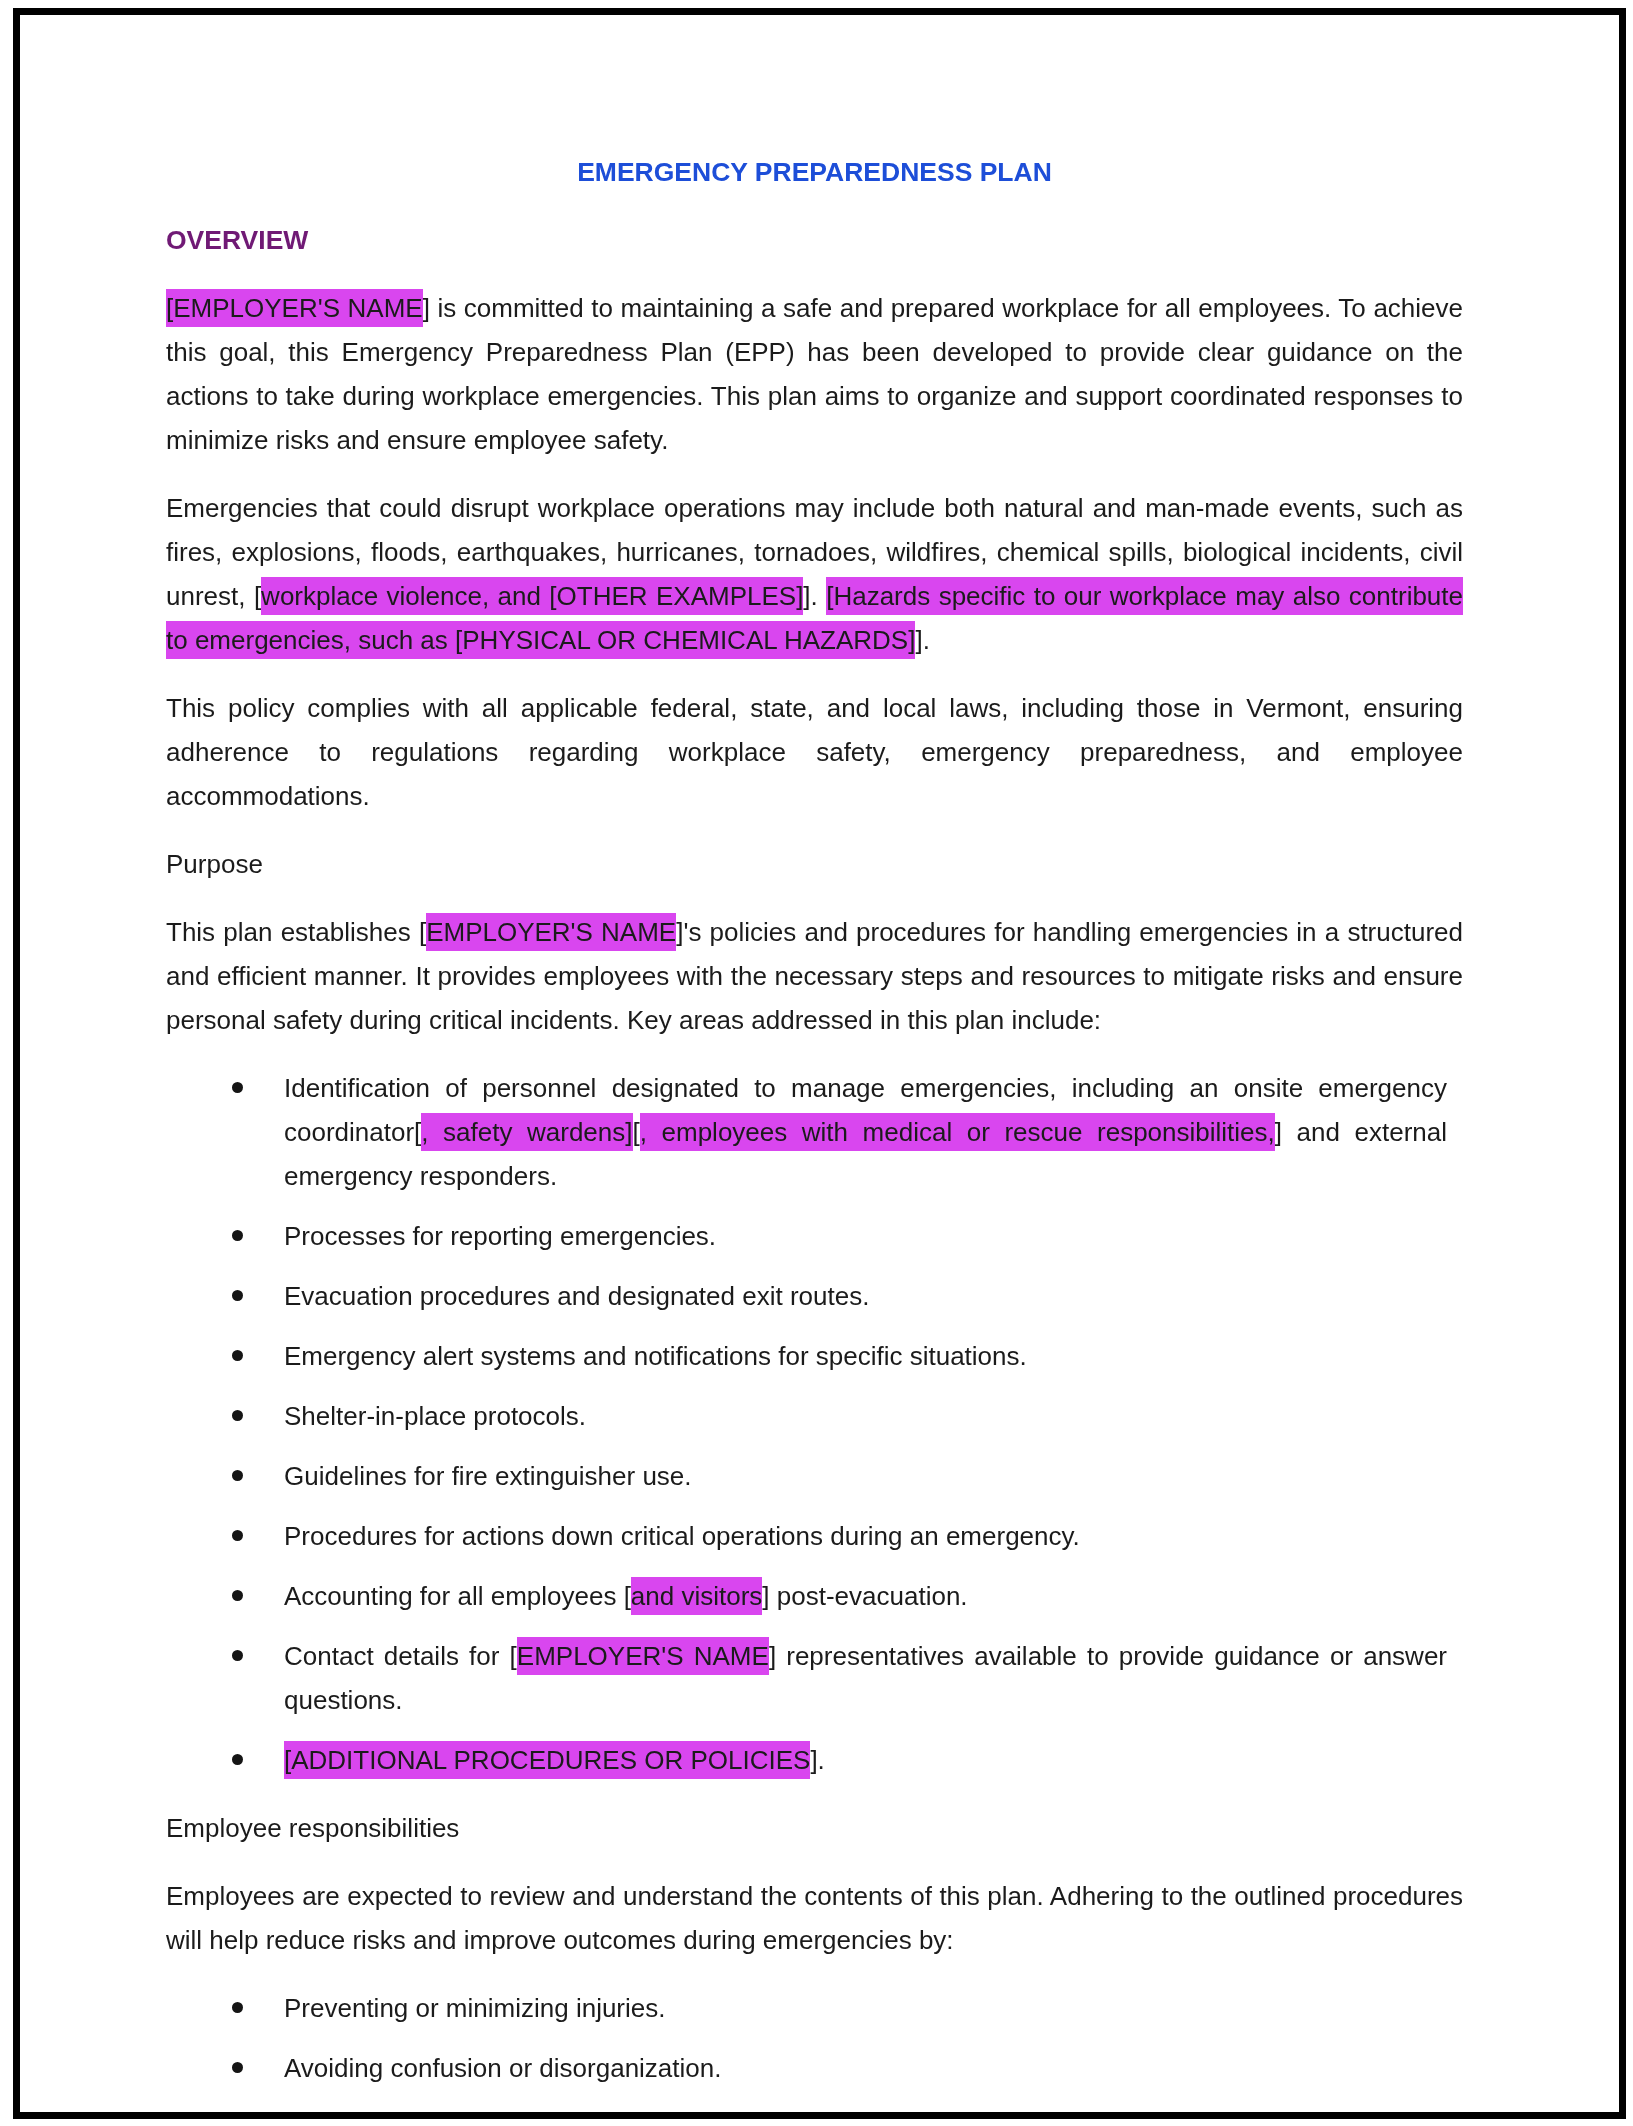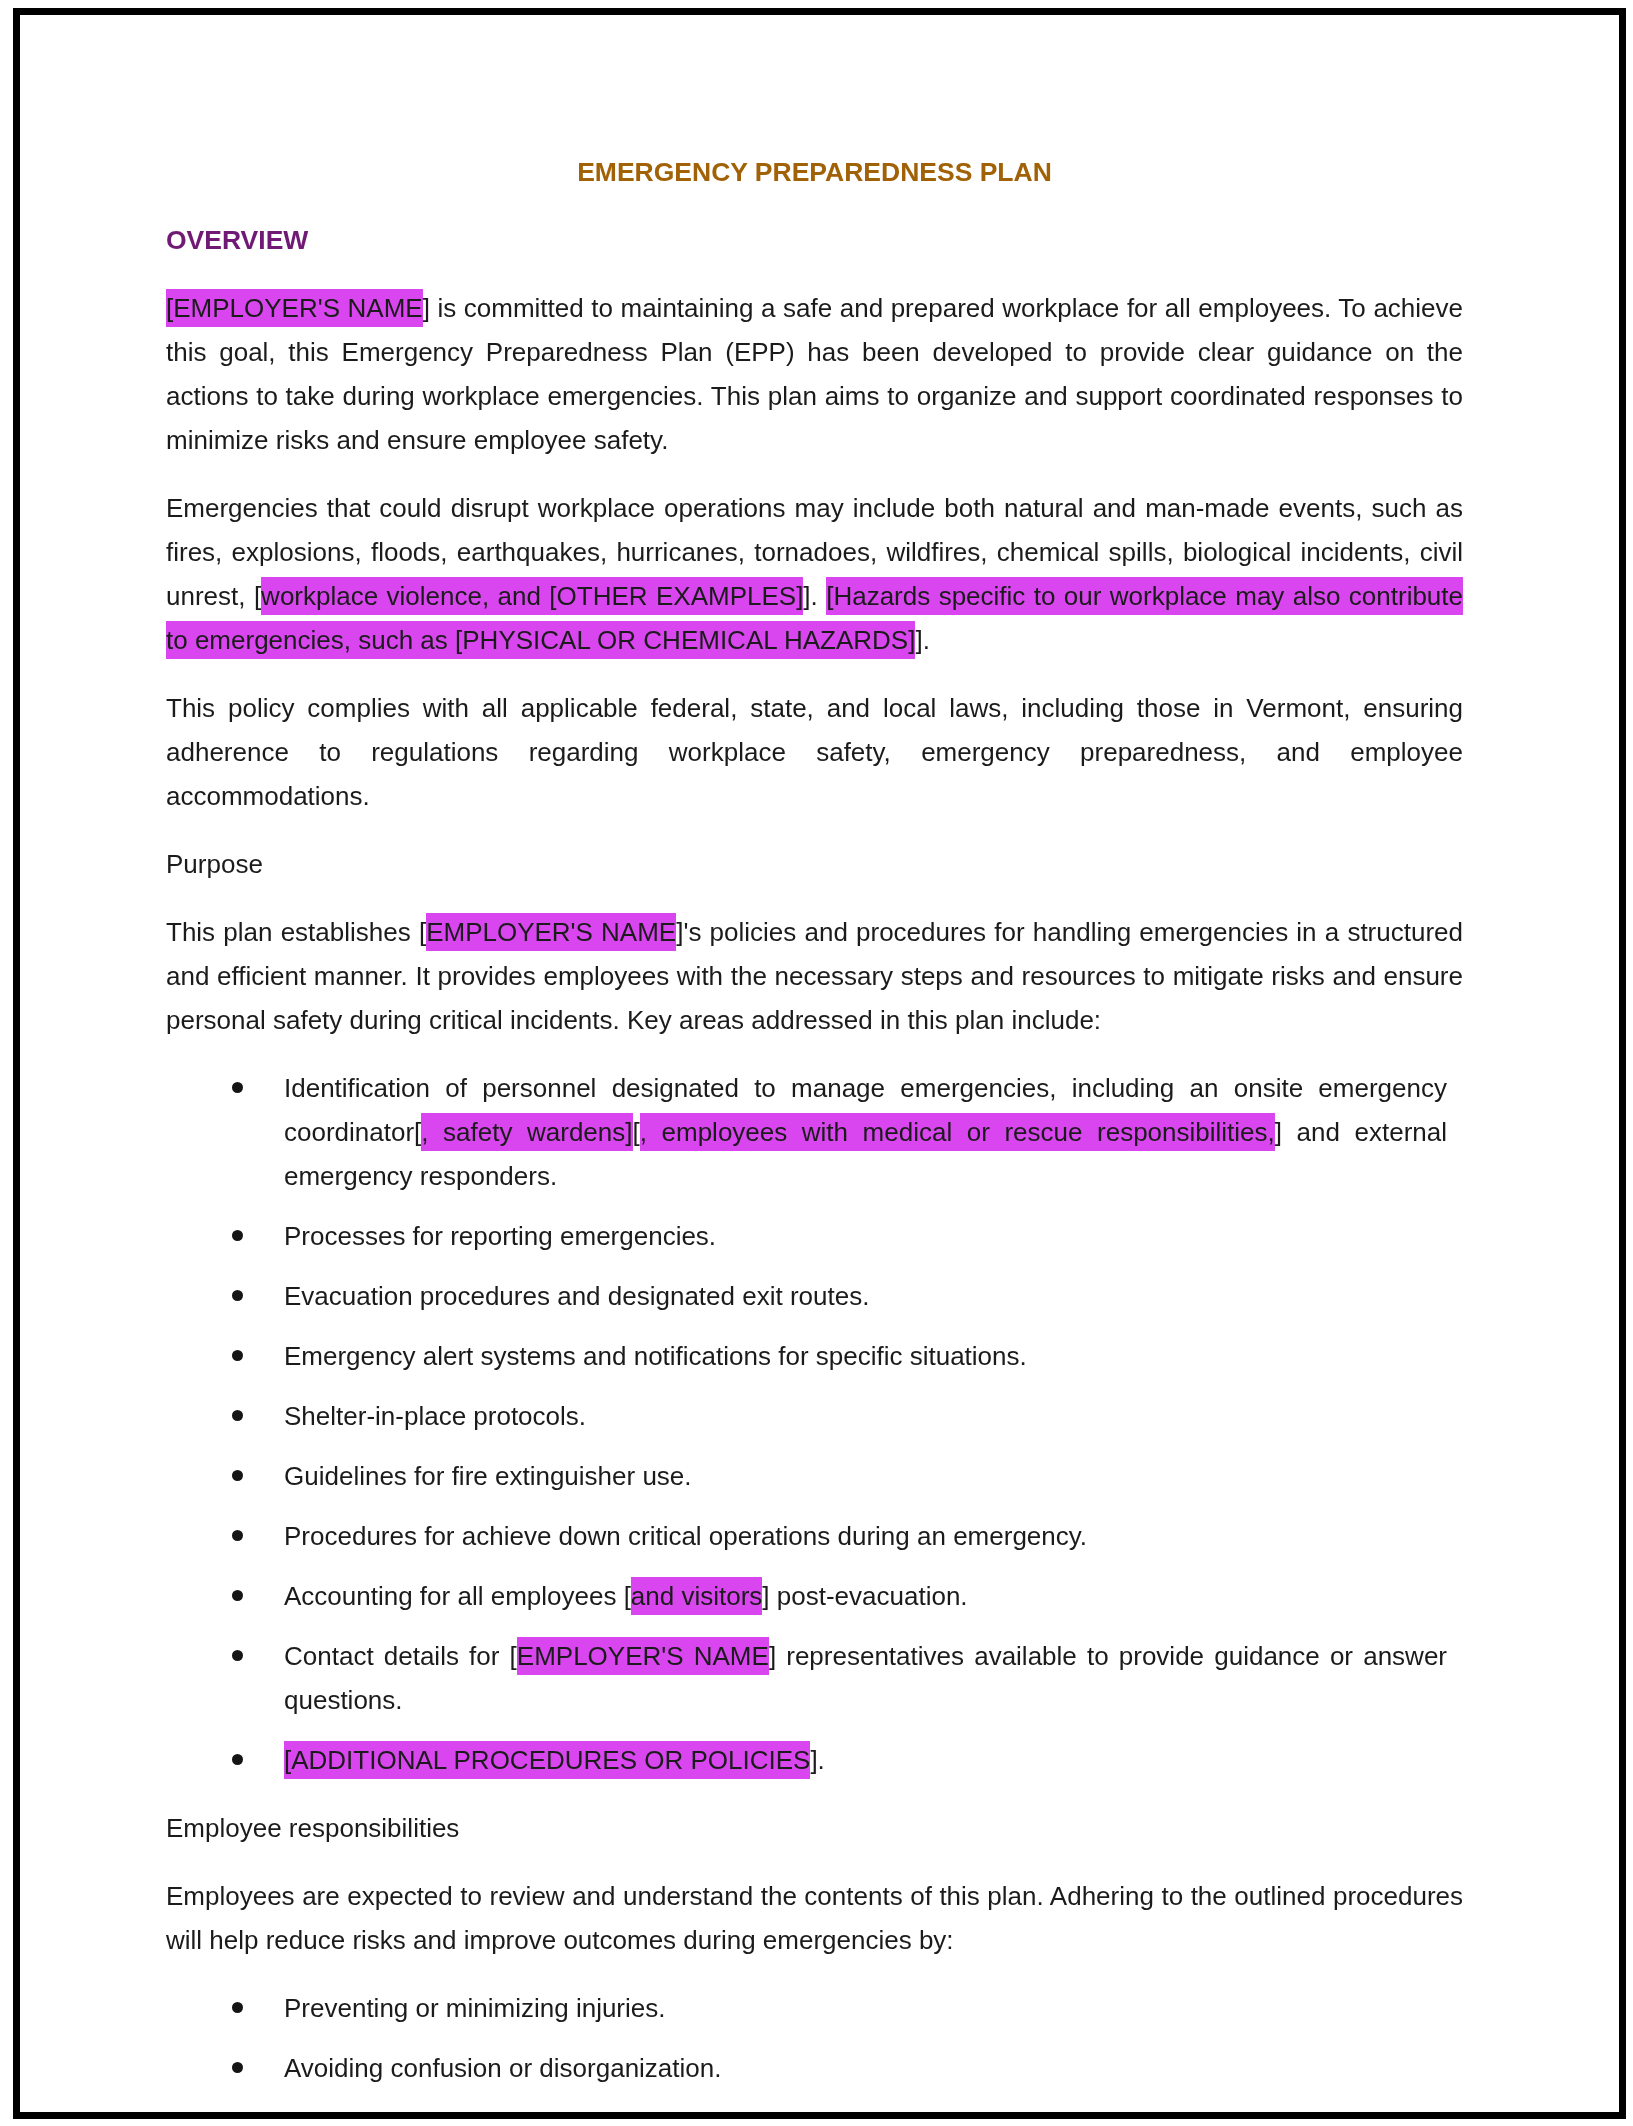--- a/index.html
+++ b/index.html
@@ -28,21 +28,21 @@
     top: 0; left: 0; right: 0;
     box-sizing: border-box;
     padding: 150px 170px 0 166px;
     font-size: 26px;
     line-height: 44px;
   }
   .doc-title {
     font-size: 26.5px;
     font-weight: 700;
     text-align: center;
-    color: #a16207;
+    color: #1d4ed8;
     margin: 0 0 24px 0;
   }
   .heading {
     font-size: 26.5px;
     font-weight: 700;
     color: #701a75;
     margin: 0 0 24px 0;
   }
   .subheading {
     font-size: 26px;
@@ -100,21 +100,21 @@
       <p class="para"><span>This policy complies with all applicable federal, state, and local laws, including those in Vermont, ensuring adherence to regulations regarding workplace safety, emergency preparedness, and employee accommodations.</span></p>
       <h3 class="subheading">Purpose</h3>
       <p class="para"><span>This plan establishes [</span><span class="hl">EMPLOYER'S NAME</span><span>]'s policies and procedures for handling emergencies in a structured and efficient manner. It provides employees with the necessary steps and resources to mitigate risks and ensure personal safety during critical incidents. Key areas addressed in this plan include:</span></p>
       <ul class="list">
         <li><span class="bullet"></span><span>Identification of personnel designated to manage emergencies, including an onsite emergency coordinator[</span><span class="hl">, safety wardens]</span><span>[</span><span class="hl">, employees with medical or rescue responsibilities,</span><span>] and external emergency responders.</span></li>
         <li><span class="bullet"></span><span>Processes for reporting emergencies.</span></li>
         <li><span class="bullet"></span><span>Evacuation procedures and designated exit routes.</span></li>
         <li><span class="bullet"></span><span>Emergency alert systems and notifications for specific situations.</span></li>
         <li><span class="bullet"></span><span>Shelter-in-place protocols.</span></li>
         <li><span class="bullet"></span><span>Guidelines for fire extinguisher use.</span></li>
-        <li><span class="bullet"></span><span>Procedures for achieve down critical operations during an emergency.</span></li>
+        <li><span class="bullet"></span><span>Procedures for actions down critical operations during an emergency.</span></li>
         <li><span class="bullet"></span><span>Accounting for all employees [</span><span class="hl">and visitors</span><span>] post-evacuation.</span></li>
         <li><span class="bullet"></span><span>Contact details for [</span><span class="hl">EMPLOYER'S NAME</span><span>] representatives available to provide guidance or answer questions.</span></li>
         <li><span class="bullet"></span><span class="hl">[ADDITIONAL PROCEDURES OR POLICIES</span><span>].</span></li>
       </ul>
       <h3 class="subheading">Employee responsibilities</h3>
       <p class="para"><span>Employees are expected to review and understand the contents of this plan. Adhering to the outlined procedures will help reduce risks and improve outcomes during emergencies by:</span></p>
       <ul class="list">
         <li><span class="bullet"></span><span>Preventing or minimizing injuries.</span></li>
         <li><span class="bullet"></span><span>Avoiding confusion or disorganization.</span></li>
       </ul>

